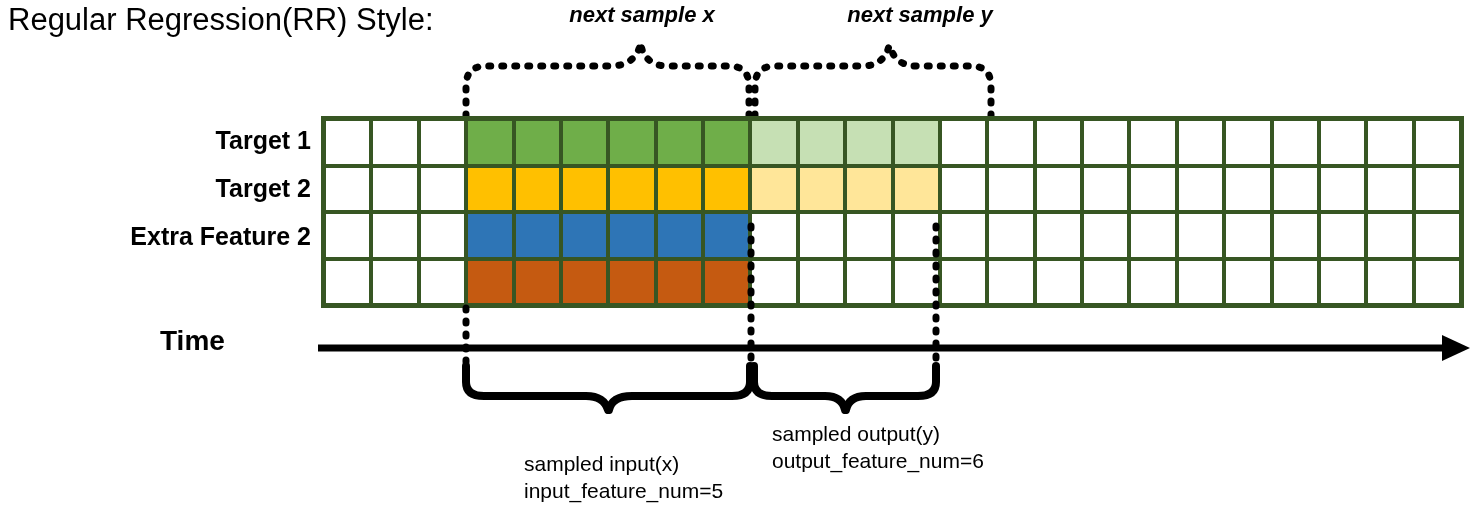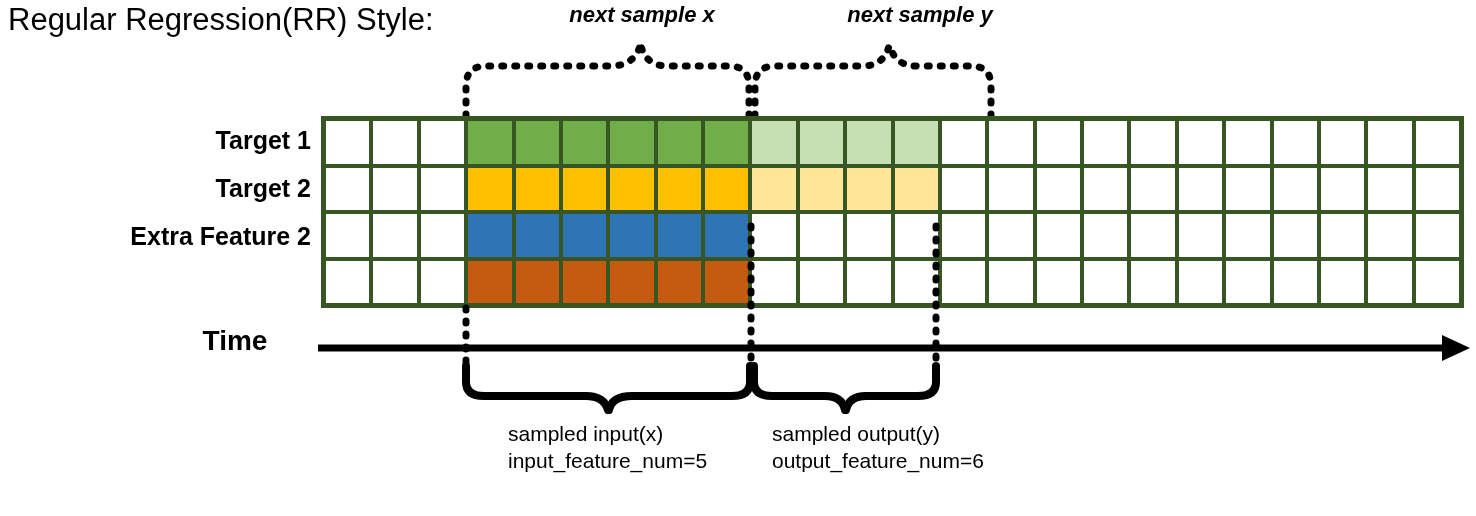--- a/index.html
+++ b/index.html
@@ -40,41 +40,41 @@
   .cell.c-green      { background:#6FAE49; }
   .cell.c-green-lt   { background:#C6E0B4; }
   .cell.c-yellow     { background:#FFC000; }
   .cell.c-yellow-lt  { background:#FFE699; }
   .cell.c-blue       { background:#2E75B6; }
   .cell.c-orange     { background:#C55A11; }
 
   
   #time-label{
     left:160px; top:325px; width:150px;
-    text-align:center; font-size:28px; font-weight:700;
+    text-align:left; font-size:28px; font-weight:700;
   }
   #time-axis{ left:318px; top:330px; width:1152px; height:36px; }
 
   
   .droplines{ left:0; top:0; width:1476px; height:516px; pointer-events:none; }
 
   
   .top-brace-label{
     top:2px; font-size:22px; font-style:italic; font-weight:700;
     white-space:nowrap; text-align:center;
   }
   #lbl-next-x{ left:497px; width:290px; }
   #lbl-next-y{ left:775px; width:290px; }
 
   
   .bot-text{
     top:420px; font-size:21px; font-weight:400; line-height:27px;
     white-space:nowrap;
   }
-  #txt-input{ left:508px; }
+  #txt-input{ left:524px;margin-top:30px; }
   #txt-output{ left:772px; }
   .bot-text div{ white-space:nowrap; }
 </style>
 </head>
 <body>
 
 <div class="abs" id="title">Regular Regression(RR) Style:</div>
 
 <div class="abs top-brace-label" id="lbl-next-x">next sample x</div>
 <div class="abs top-brace-label" id="lbl-next-y">next sample y</div>

